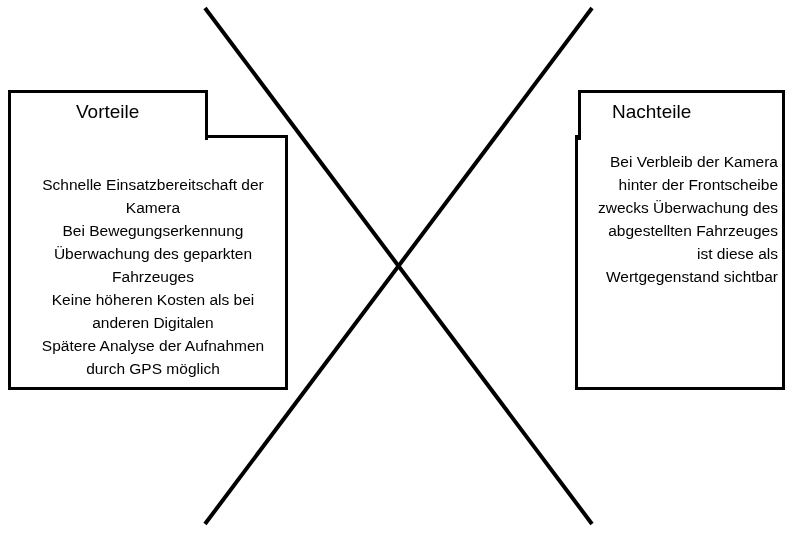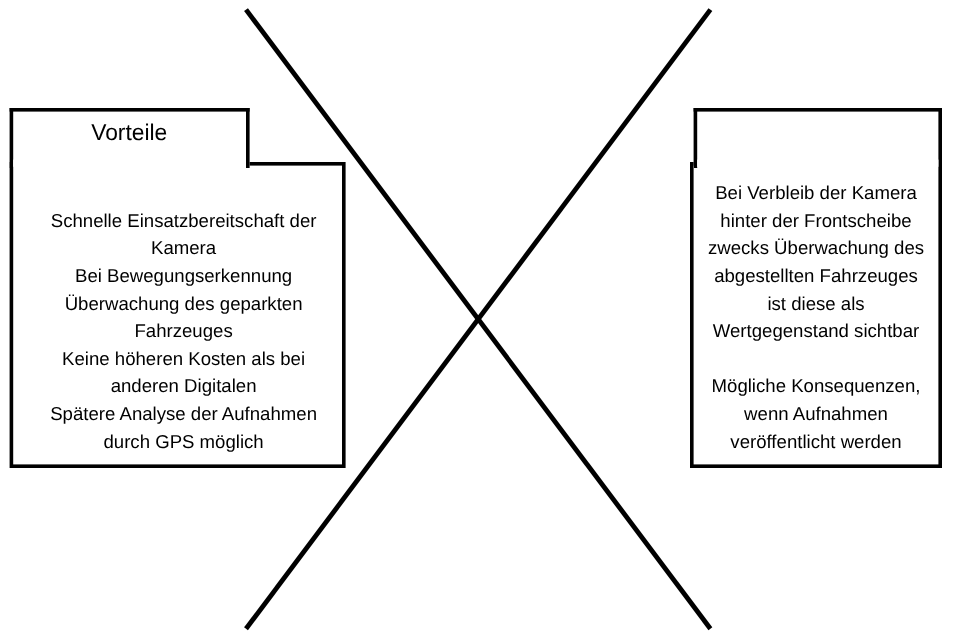--- a/index.html
+++ b/index.html
@@ -110,21 +110,21 @@
   #text-pros {
     left: 24px;
     top: 173px;
     width: 258px;
     text-align: center;
   }
   #text-cons {
     left: 582px;
     top: 150px;
     width: 196px;
-    text-align: center;
+    text-align: right;
   }
   .para {
     margin: 0;
     white-space: pre-line;
   }
   .para + .para {
     margin-top: 23px;
   }
 </style>
 </head>
@@ -140,38 +140,36 @@
   <div class="panel" id="panel-pros"></div>
   <div class="panel" id="panel-cons"></div>
 
   <div class="notch" id="notch-pros"></div>
   <div class="notch" id="notch-cons"></div>
 
   <div class="joiner" id="joiner-pros"></div>
   <div class="joiner" id="joiner-cons"></div>
 
   <div class="heading" id="heading-pros">Vorteile</div>
+  <div class="heading" id="heading-cons">Nachteile</div>
 
   <div class="body-text" id="text-pros">
     <p class="para">Schnelle Einsatzbereitschaft der
 Kamera
 Bei Bewegungserkennung
 Überwachung des geparkten
 Fahrzeuges
 Keine höheren Kosten als bei
 anderen Digitalen
 Spätere Analyse der Aufnahmen
 durch GPS möglich</p>
   </div>
 
   <div class="body-text" id="text-cons">
     <p class="para">Bei Verbleib der Kamera
 hinter der Frontscheibe
 zwecks Überwachung des
 abgestellten Fahrzeuges
 ist diese als
 Wertgegenstand sichtbar</p>
-    <p class="para">Mögliche Konsequenzen,
-wenn Aufnahmen
-veröffentlicht werden</p>
   </div>
 
 </div>
 
 </body></html>

